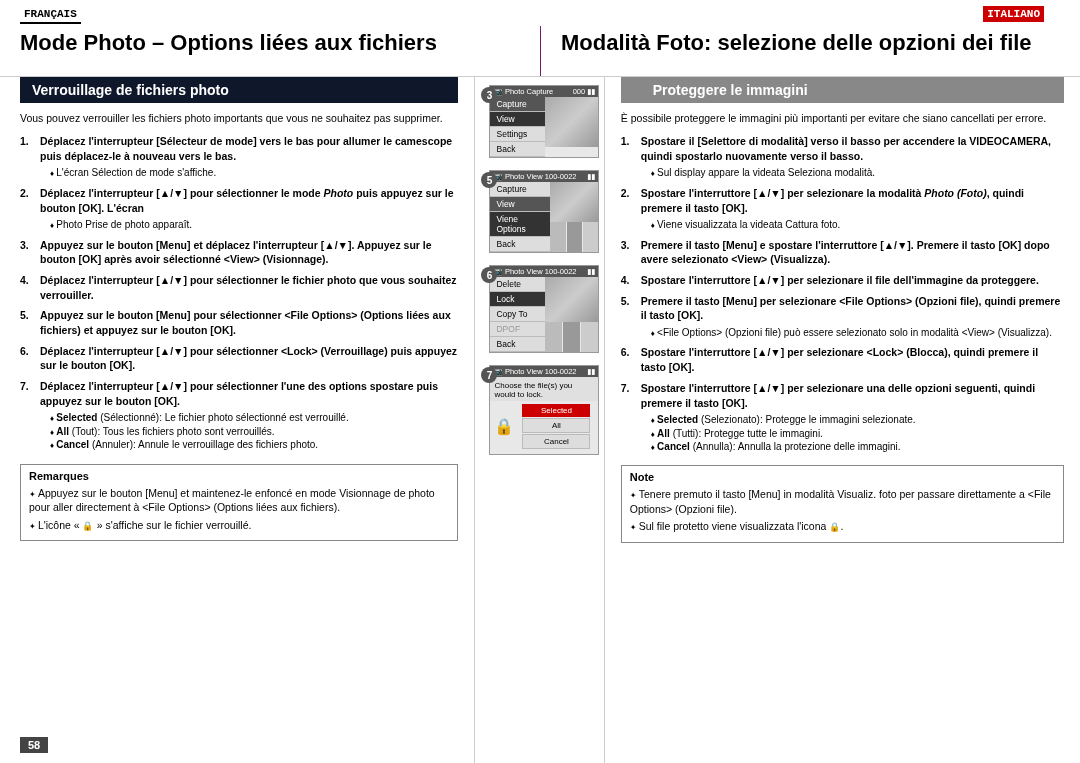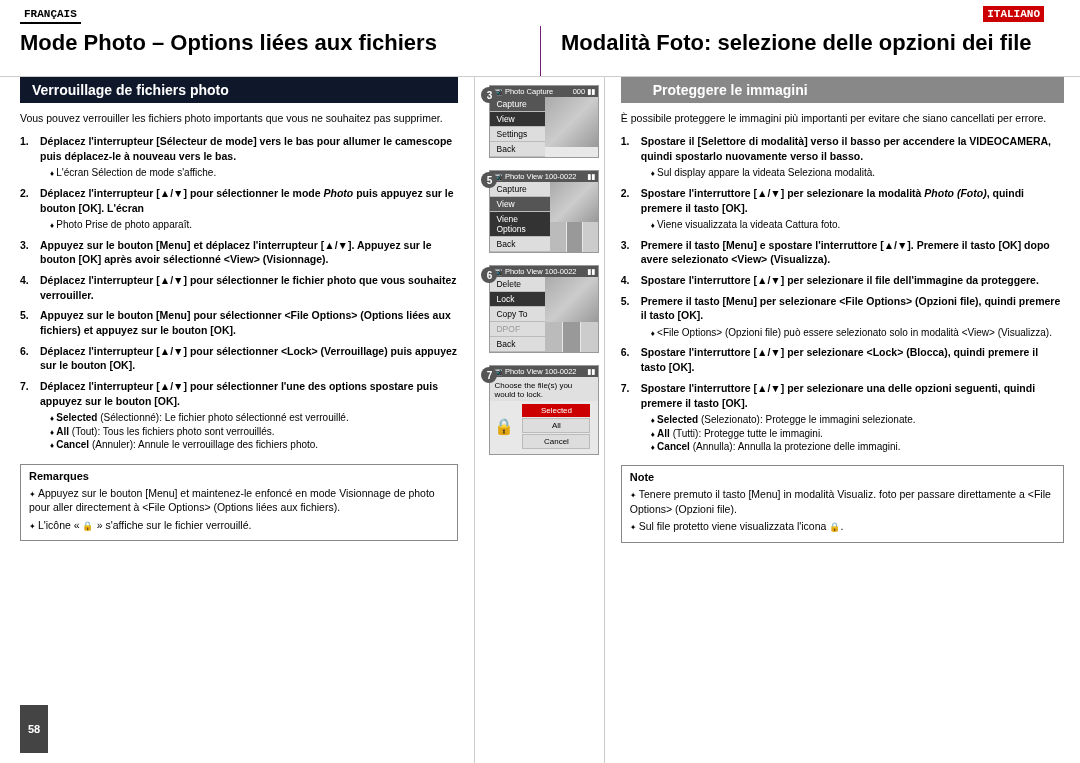--- a/index.html
+++ b/index.html
@@ -157,21 +157,21 @@
       content: "✦ ";
       font-size: 8px;
     }
 
     
     .page-number {
       background: #444;
       color: #fff;
       font-size: 11px;
       font-weight: bold;
-      padding: 18px 8px;
+      padding: 2px 8px;
       margin-top: 6px;
       display: inline-block;
       align-self: flex-start;
     }
 
     
     .three-col {
       display: flex;
       flex: 1;
       width: 100%;

